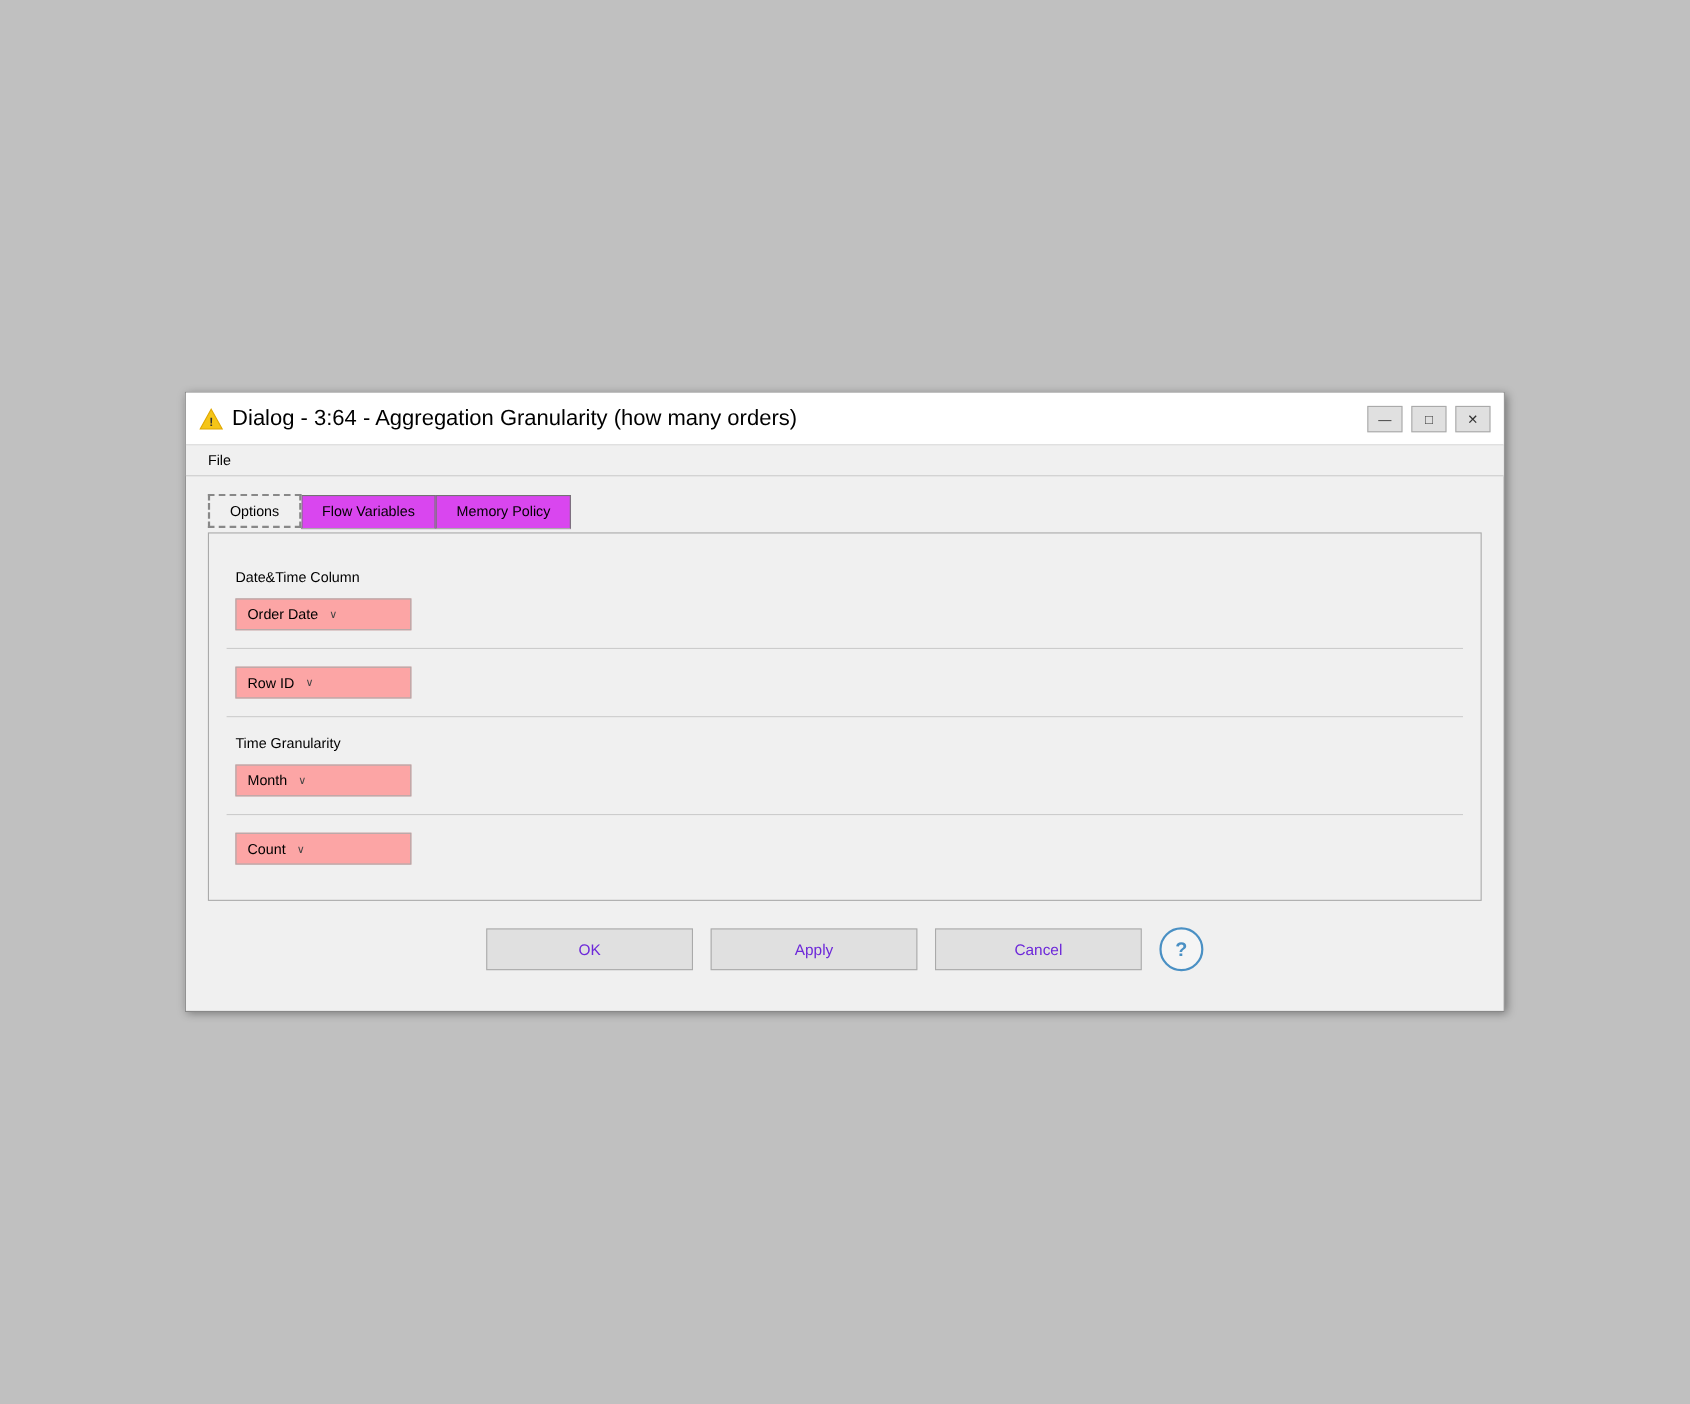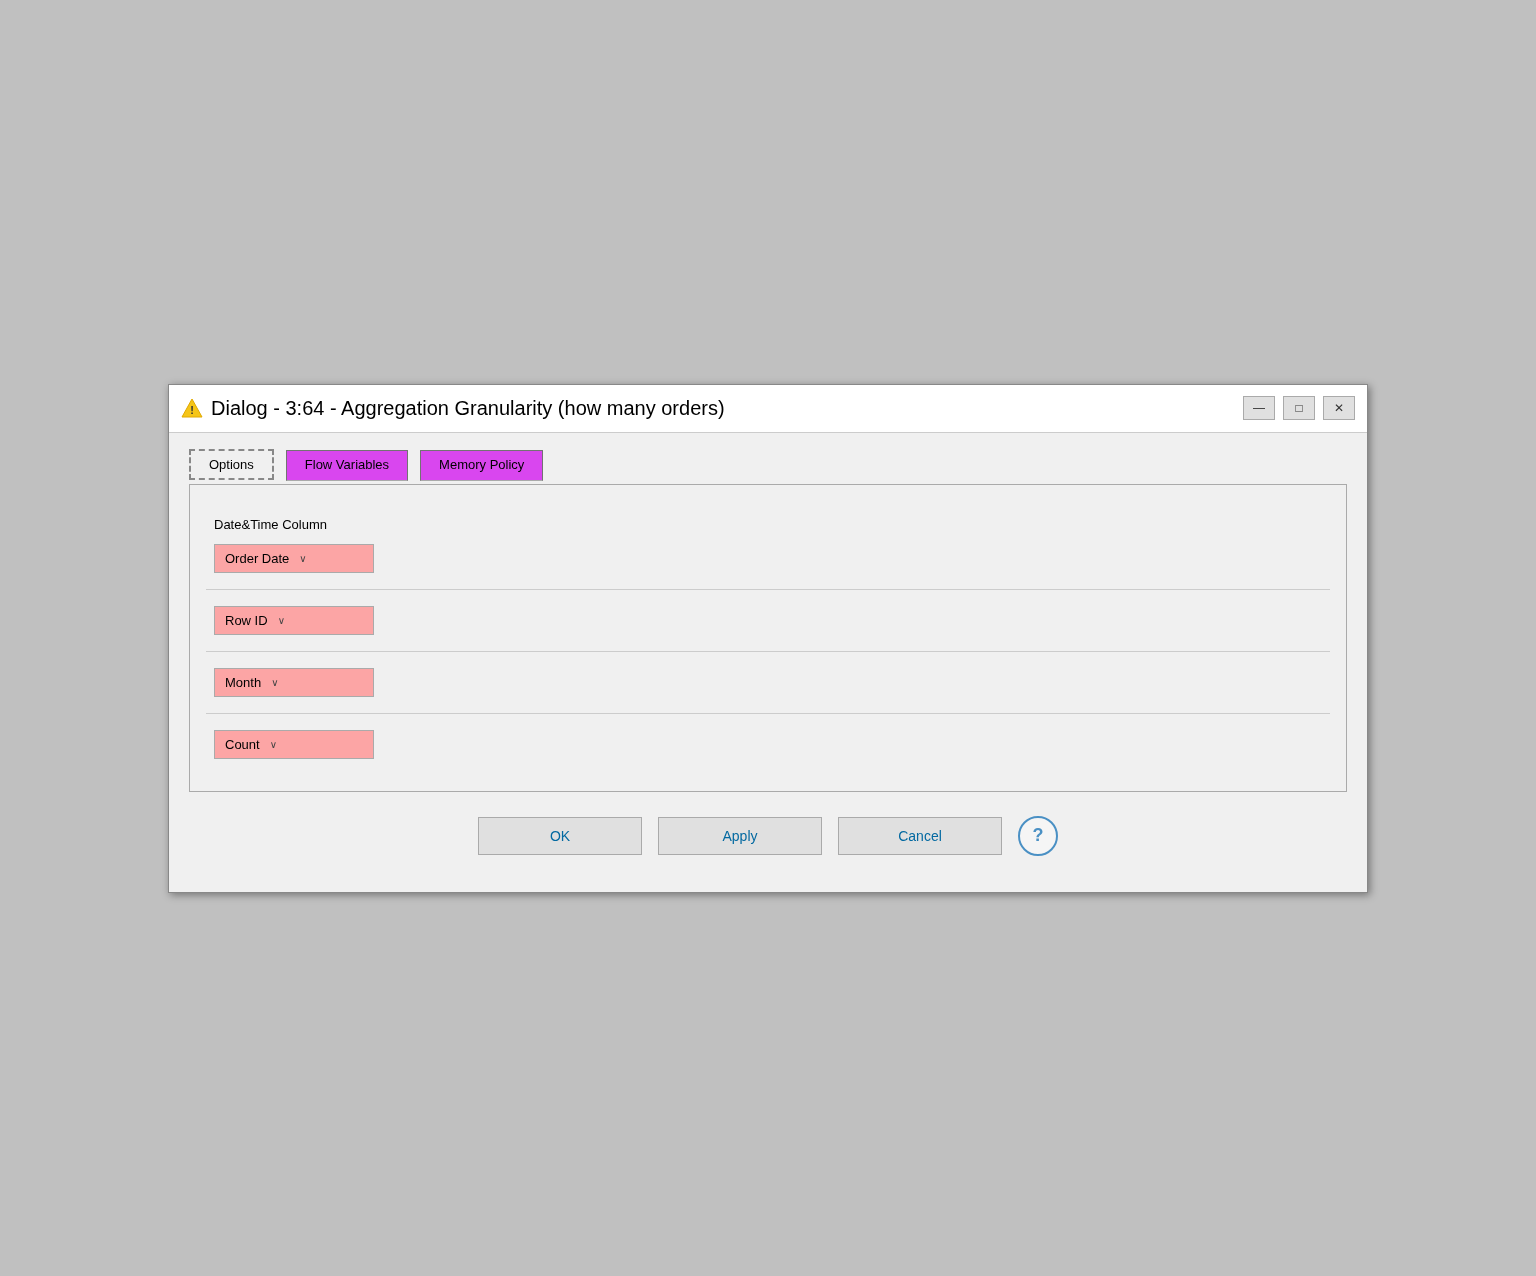--- a/index.html
+++ b/index.html
@@ -87,21 +87,21 @@
       color: #000;
     }
 
     .main-content {
       padding: 16px 20px;
       flex: 1;
     }
 
     .tabs {
       display: flex;
-      gap: 12px;
+      gap: 0;
       margin-bottom: 4px;
     }
 
     .tab {
       padding: 6px 18px;
       background: #d946ef;
       border: 1px solid #737373;
       cursor: pointer;
       font-size: 13px;
       color: #000;
@@ -170,26 +170,26 @@
     .button-row {
       display: flex;
       justify-content: center;
       align-items: center;
       gap: 16px;
       padding: 24px 0 20px 0;
     }
 
     .btn {
       padding: 10px 0;
-      width: 164px;
+      width: 188px;
       background: #e0e0e0;
       border: 1px solid #aaa;
       cursor: pointer;
       font-size: 14px;
-      color: #0369a1;
+      color: #6d28d9;
       text-align: center;
     }
 
     .help-btn {
       width: 40px;
       height: 40px;
       border-radius: 50%;
       border: 2px solid #4a90c4;
       background: #f5f5f5;
       color: #4a90c4;
@@ -216,20 +216,23 @@
       </span>
       <span class="title-text">Dialog - 3:64 - Aggregation Granularity (how many orders)</span>
     </div>
     <div class="title-bar-controls">
       <button class="title-btn">—</button>
       <button class="title-btn">□</button>
       <button class="title-btn close">✕</button>
     </div>
   </div>
 
+  <div class="menu-bar">
+    <span class="menu-item">File</span>
+  </div>
 
   <div class="main-content">
 
     <div class="tabs">
       <div class="tab active">
         <span>Options</span>
       </div>
       <div class="tab">
         <span>Flow Variables</span>
       </div>
@@ -250,20 +253,21 @@
         </div>
 
         <div class="section">
           <div class="dropdown">
             <span>Row ID</span>
             <span class="dropdown-arrow">∨</span>
           </div>
         </div>
 
         <div class="section">
+          <div class="section-label">Time Granularity</div>
           <div class="dropdown">
             <span>Month</span>
             <span class="dropdown-arrow">∨</span>
           </div>
         </div>
 
         <div class="section">
           <div class="dropdown">
             <span>Count</span>
             <span class="dropdown-arrow">∨</span>

